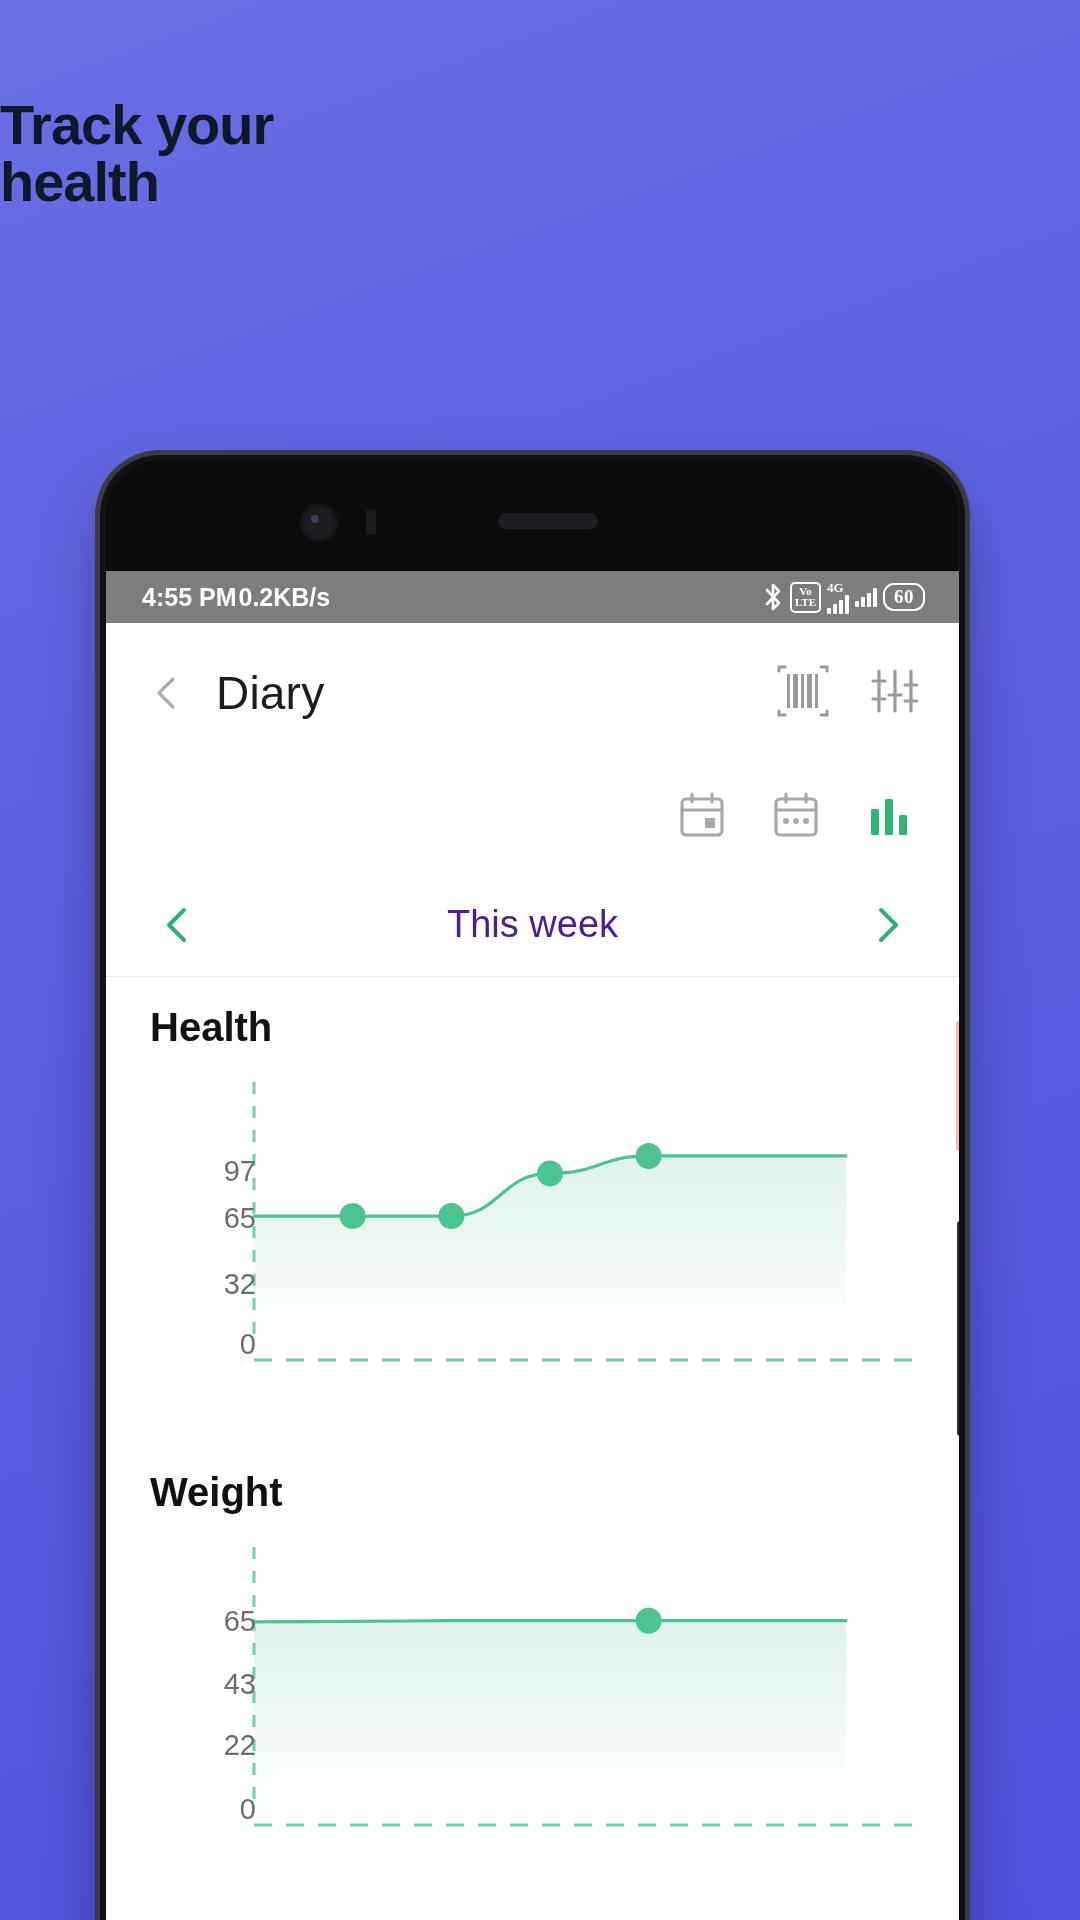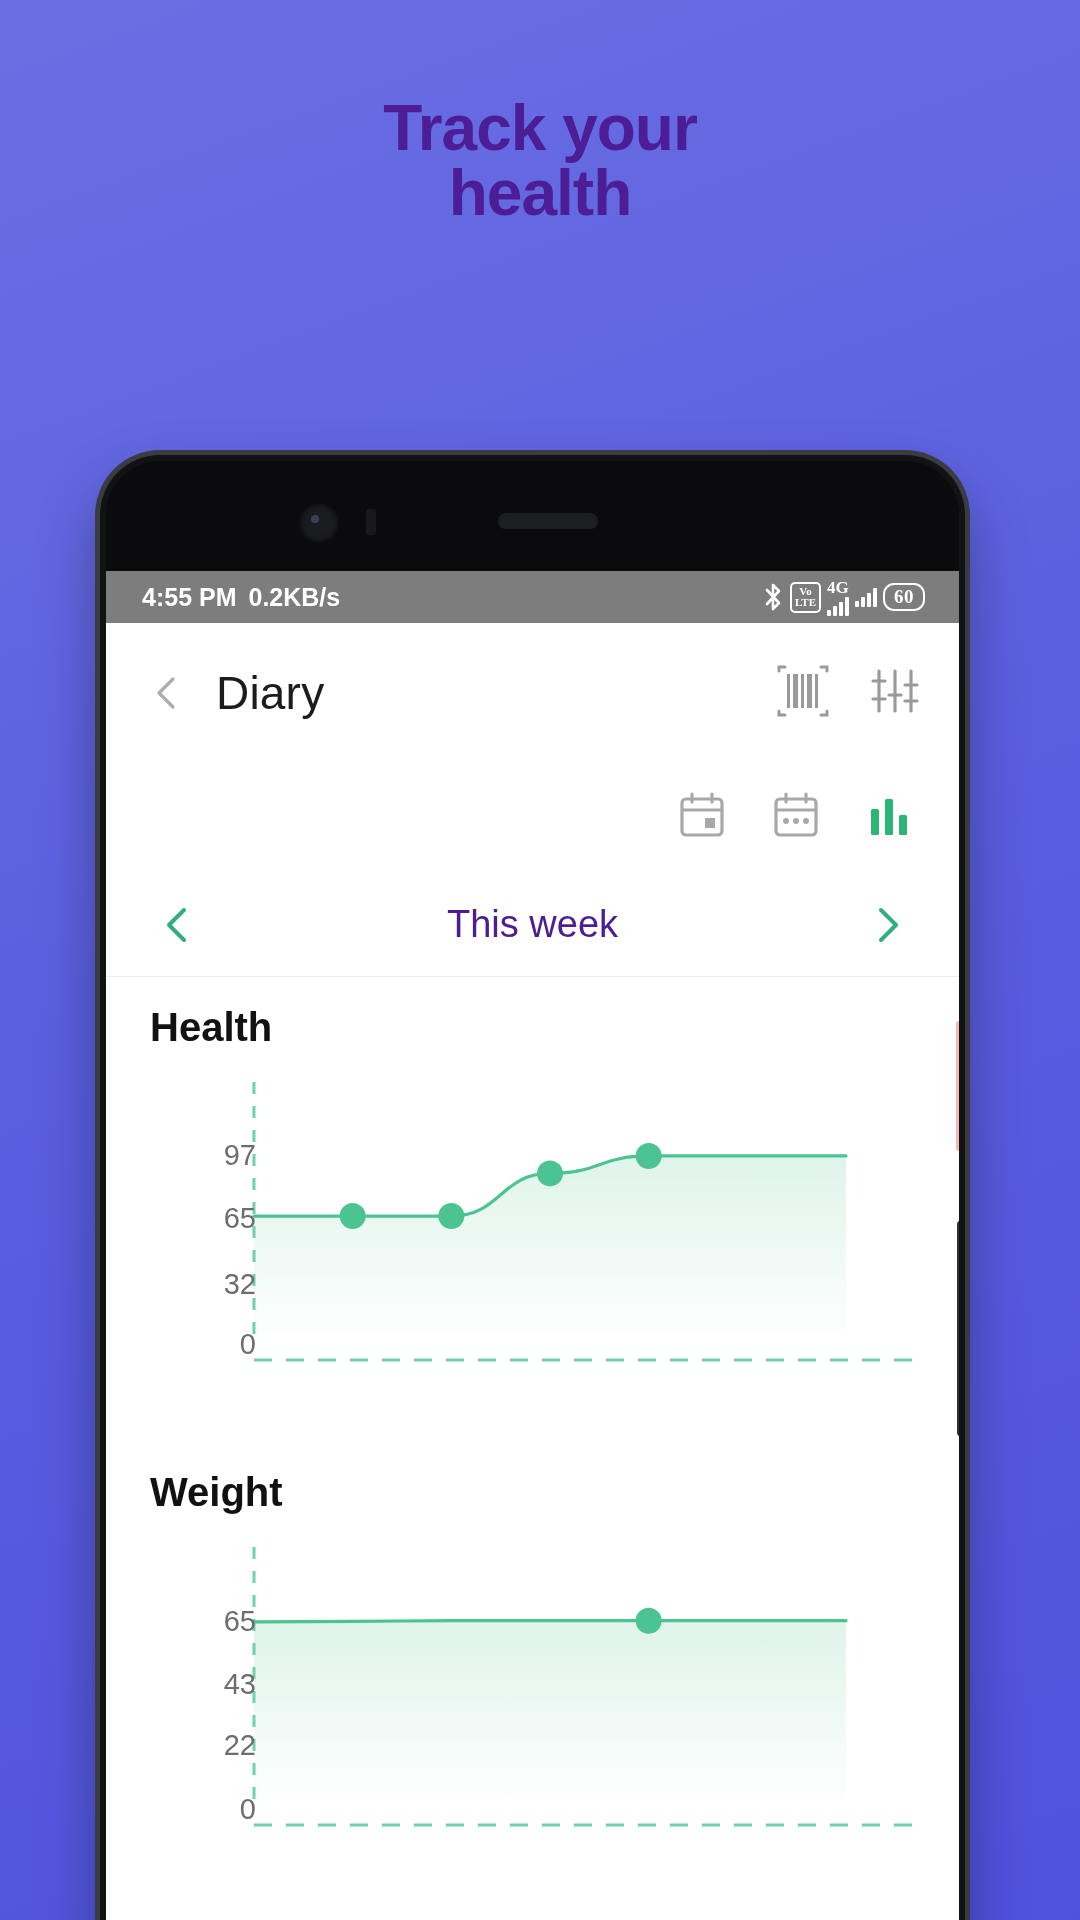--- a/index.html
+++ b/index.html
@@ -6,22 +6,22 @@
   html,body { width:1080px; height:1920px; overflow:hidden; }
   body {
     font-family:"Liberation Sans", sans-serif;
     background:linear-gradient(160deg,#6a6fe3 0%,#5a5fe0 45%,#4f52dd 100%);
     position:relative;
   }
 
   
   #promo-title{
     position:absolute; top:96px; left:0; width:100%;
-    text-align:center; color:#4c1d95;
-    font-size:64px; font-weight:700; line-height:1.02;
+    color:#0f172a;
+    font-size:56px; font-weight:700; line-height:1.02;
     letter-spacing:-1px;
   }
   #promo-title .l2{ display:block; }
 
   
   #phone{
     position:absolute; left:100px; top:455px;
     width:865px; height:1500px;
     background:#111214;
     border-radius:60px 60px 0 0;
@@ -67,31 +67,31 @@
     background:#ffffff; overflow:hidden;
   }
 
   
   #status-bar{
     height:52px; background:#7d7d7d; color:#fff;
     display:flex; align-items:center; justify-content:space-between;
     padding:0 34px 0 36px;
     font-size:25px; font-weight:700;
   }
-  #status-left{ display:flex; gap:12px; align-items:flex-start; }
+  #status-left{ display:flex; gap:2px; align-items:flex-start; }
   #status-right{ display:flex; gap:6px; align-items:center;font-family:Liberation Serif, serif; }
   .st-ico{ display:flex; align-items:center; }
   #volte-badge{
     border:2px solid #fff; border-radius:5px; width:31px; height:31px;
     display:flex; flex-direction:column; align-items:center; justify-content:center;
     line-height:1; font-size:11px; font-weight:700;
   }
   #volte-badge span{ display:block; }
   #net4g{ display:flex; flex-direction:column; align-items:flex-start; line-height:1; }
-  #net4g .lbl{ font-size:17px; font-weight:700; }
+  #net4g .lbl{ font-size:13px; font-weight:700; }
   .bars{ display:flex; align-items:flex-end; gap:2px; height:20px; }
   .bars i{ display:block; width:4px; background:#fff; border-radius:1px; }
   .bars i:nth-child(1){ height:6px; }
   .bars i:nth-child(2){ height:10px; }
   .bars i:nth-child(3){ height:14px; }
   .bars i:nth-child(4){ height:19px; }
   #battery{
     border:2.5px solid #fff; border-radius:11px; padding:0 9px;
     font-size:19px; font-weight:700; height:28px;
     display:flex; align-items:center; letter-spacing:.5px;
@@ -274,21 +274,21 @@
           <svg width="42" height="42" viewBox="0 0 42 42">
               <path d="M15 6l15 15-15 15" fill="none" stroke="#2fae7e" stroke-width="4" stroke-linecap="round" stroke-linejoin="round"></path>
             </svg>
         </span>
       </div>
 
       <div class="chart-section" id="health-section">
         <div class="chart-title">Health</div>
         <div class="chart-wrap">
           <div class="yaxis-labels">
-            <span class="ytick" id="h-t3" style="top: 83px;">97</span>
+            <span class="ytick" id="h-t3" style="top: 99px;">97</span>
             <span class="ytick" id="h-t2" style="top: 146px;">65</span>
             <span class="ytick" id="h-t1" style="top: 212px;">32</span>
             <span class="ytick" id="h-t0" style="top: 272px;">0</span>
           </div>
           <svg id="health-svg" width="853" height="310" viewBox="0 0 853 310">
               <defs>
                 <linearGradient id="health-svg-g" x1="0" y1="0" x2="0" y2="1">
                   <stop offset="0" stop-color="#d9f2e7"></stop>
                   <stop offset="1" stop-color="#ffffff"></stop>
                 </linearGradient>

